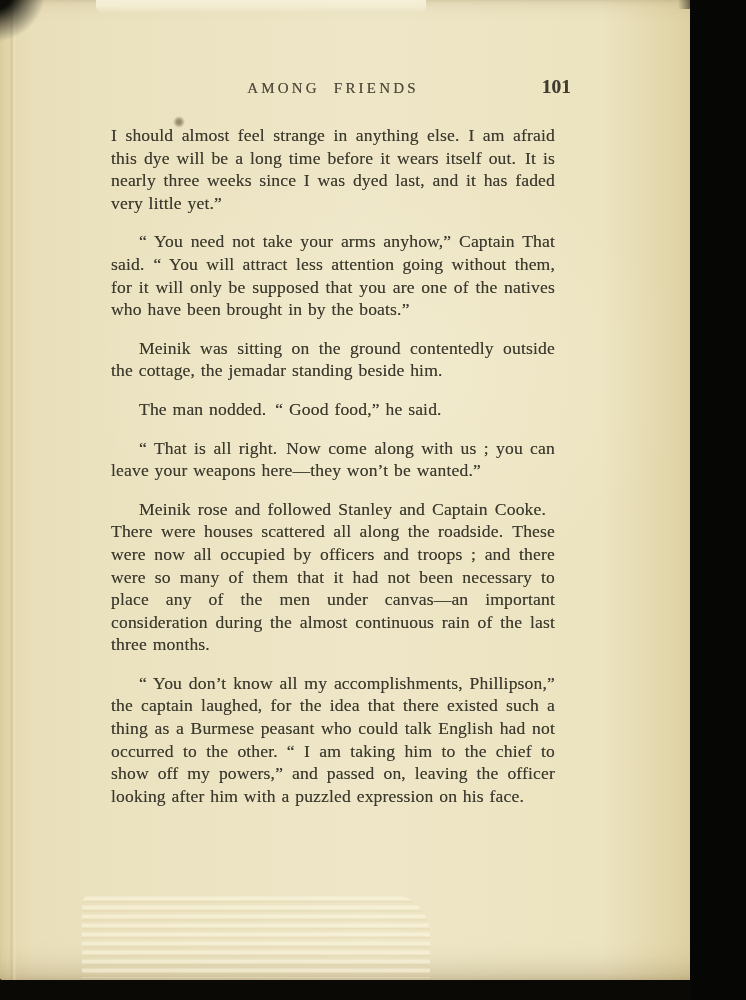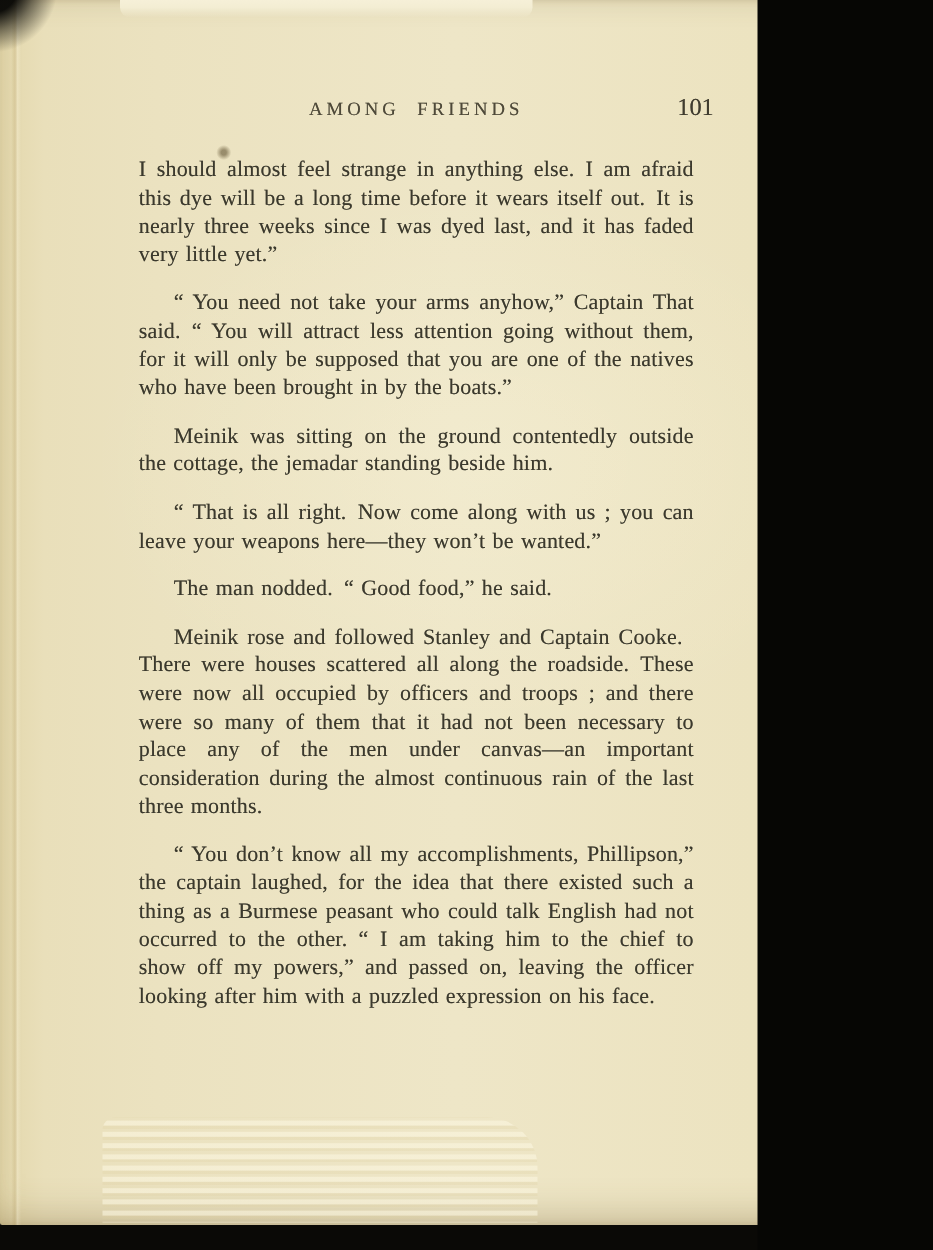--- a/index.html
+++ b/index.html
@@ -1,18 +1,18 @@
 <!DOCTYPE html>
 <html><head>
 <meta charset="utf-8">
 <style>
   html,body{margin:0;padding:0;background:#060604;}
   .scene{
     position:relative;
-    width:606px;height:1000px;
+    width:690px;height:1000px;
     overflow:hidden;
     background:#0a0906;
     font-family:"Liberation Serif", serif;
   }
   
   .page{
     position:absolute;left:0;top:0;
     width:701px;height:980px;
     background:
       radial-gradient(ellipse 420px 300px at 55% 38%, rgba(255,252,232,0.22), rgba(255,252,232,0) 75%),
@@ -90,20 +90,21 @@
   .running-title{
     grid-column:2;
     font-size:15px;letter-spacing:3.2px;word-spacing:7px;
     color:#4e4939;
     text-shadow:0 0 0.5px rgba(78,73,57,0.6);
   }
   .page-number{
     grid-column:3;justify-self:end;
     font-size:19.5px;color:#403c2f;
     text-shadow:0 0 0.5px rgba(64,60,47,0.6);
+    font-weight:bold;
   }
   .body-text{
     position:absolute;left:95px;top:108px;width:476px;
     font-size:17.6px;line-height:22.6px;
     color:#3b392d;
     text-align:justify;
     letter-spacing:0.15px;word-spacing:1.2px;
     text-shadow:0 0 0.5px rgba(59,57,45,0.55);
   }
   .para{margin:16px;text-indent:28px;}
@@ -123,22 +124,22 @@
 
     <header class="running-header">
       <span class="running-title">AMONG FRIENDS</span>
       <span class="page-number">101</span>
     </header>
 
     <main class="body-text">
       <p class="para first">I should almost feel strange in anything else. I am afraid this dye will be a long time before it wears itself out. It is nearly three weeks since I was dyed last, and it has faded very little yet.”</p>
       <p class="para">“ You need not take your arms anyhow,” Captain That said. “ You will attract less attention going without them, for it will only be supposed that you are one of the natives who have been brought in by the boats.”</p>
       <p class="para">Meinik was sitting on the ground contentedly outside the cottage, the jemadar standing beside him.</p>
+      <p class="para">The man nodded. “ Good food,” he said.</p>
       <p class="para">“ That is all right. Now come along with us ; you can leave your weapons here—they won’t be wanted.”</p>
-      <p class="para">The man nodded. “ Good food,” he said.</p>
       <p class="para">Meinik rose and followed Stanley and Captain Cooke. There were houses scattered all along the roadside. These were now all occupied by officers and troops ; and there were so many of them that it had not been necessary to place any of the men under canvas—an important consideration during the almost continuous rain of the last three months.</p>
       <p class="para">“ You don’t know all my accomplishments, Phillipson,” the captain laughed, for the idea that there existed such a thing as a Burmese peasant who could talk English had not occurred to the other. “ I am taking him to the chief to show off my powers,” and passed on, leaving the officer looking after him with a puzzled expression on his face.</p>
     </main>
   </div>
 
   <div class="edge-stack"></div>
   <div class="edge-stack-tail"></div>
   <div class="cover-teal"></div>
   <div class="overhang-tr"></div>
   <div class="corner-gold-bottom"></div>

